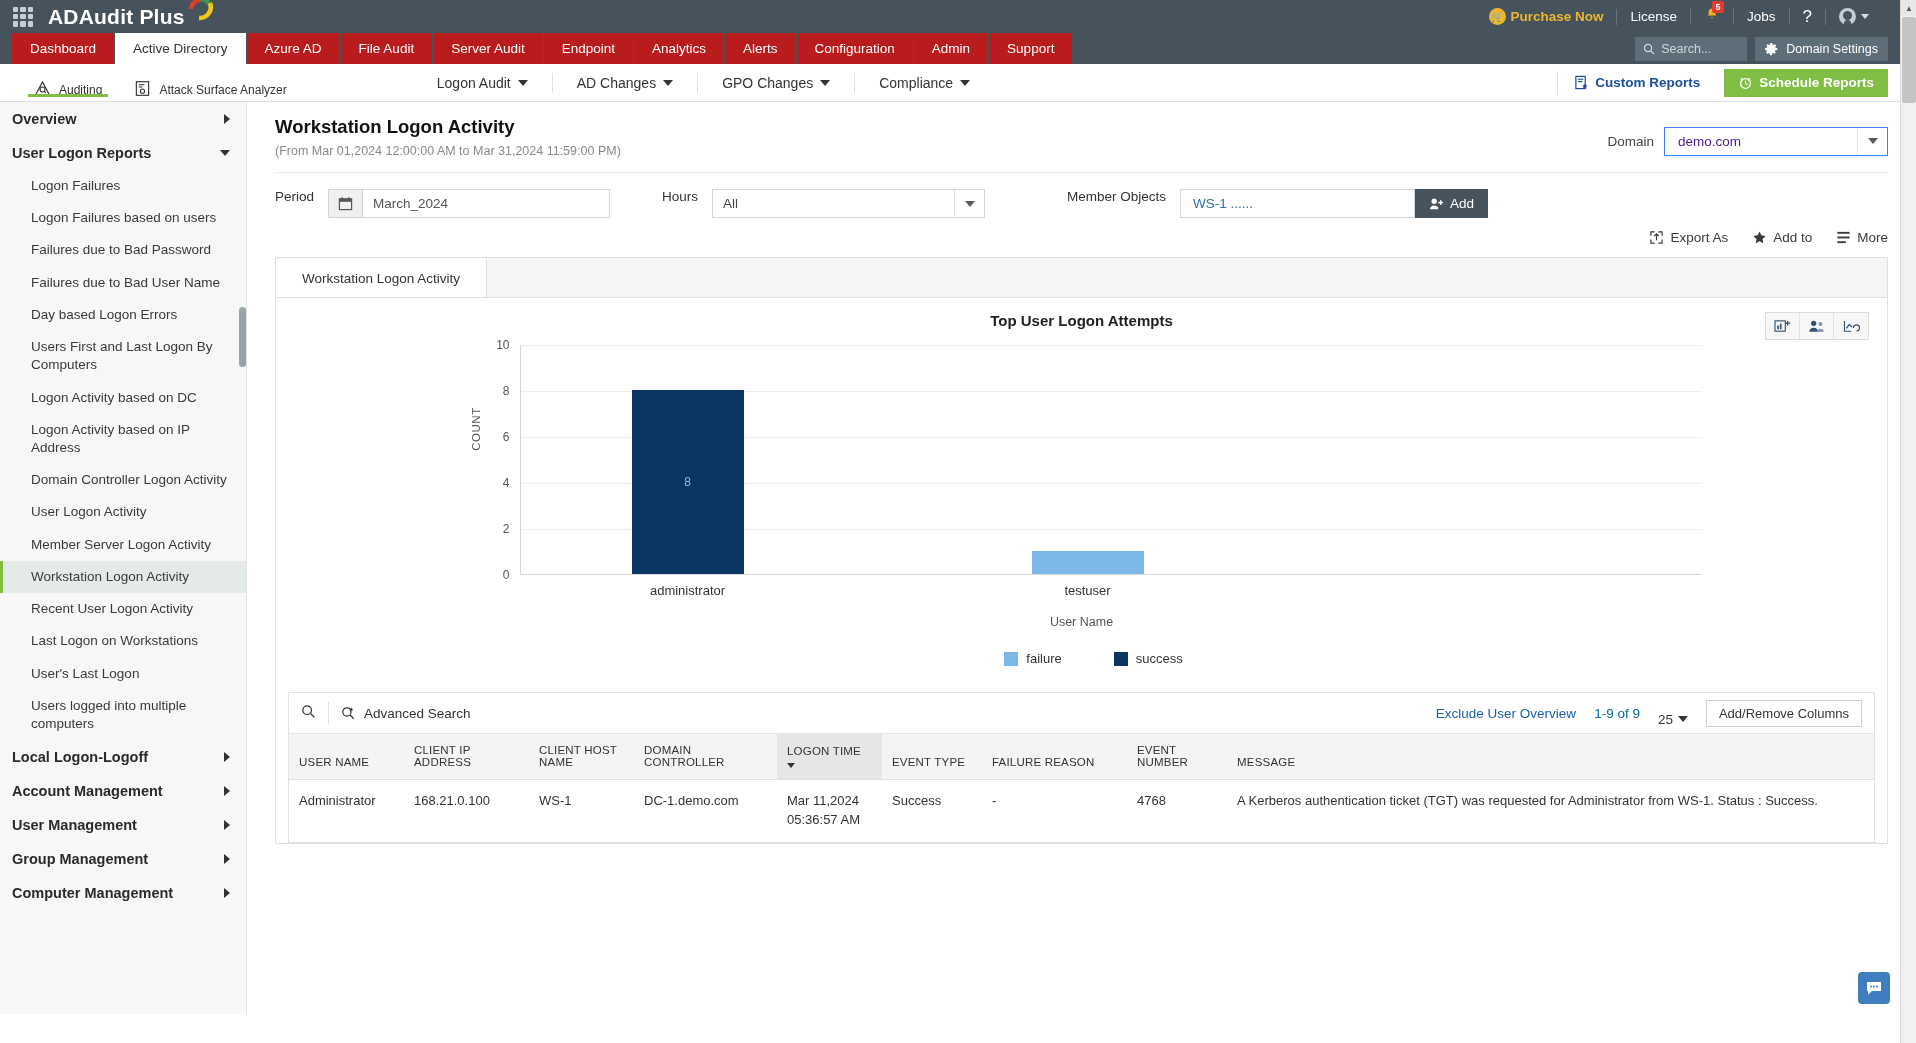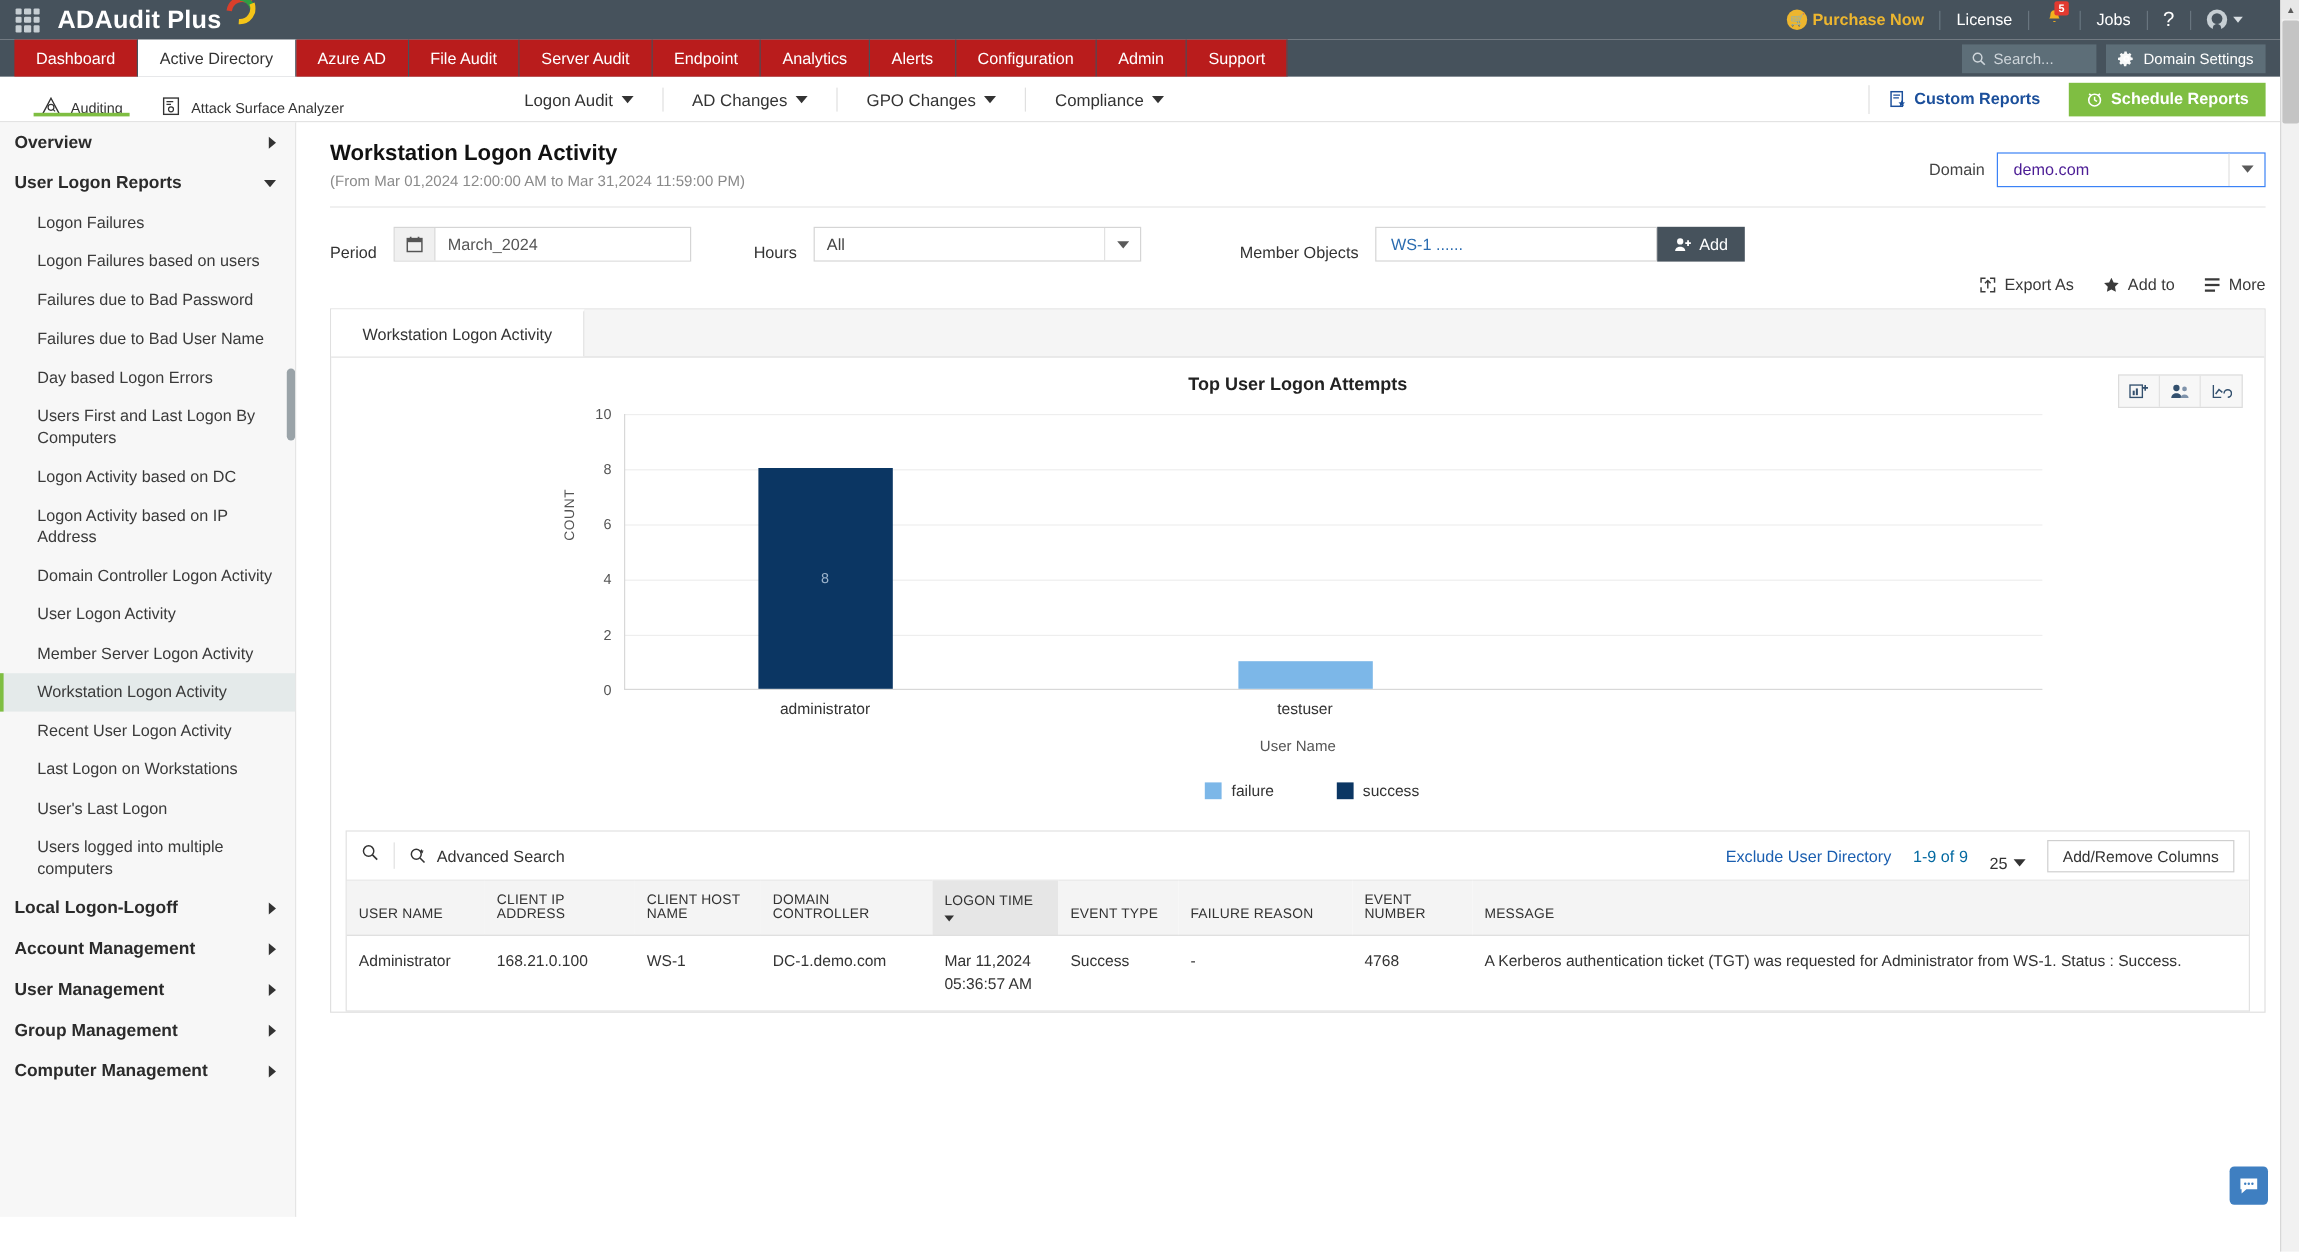--- a/index.html
+++ b/index.html
@@ -114,23 +114,23 @@
   .dom-wrap { display: flex; align-items: center; gap: 10px; margin-top: 8px;}
   .dom-label { font-size: 13.5px; color: #444; }
   .dom-select { width: 224px; height: 29px; border: 1px solid #3b82f6; background: #fff;
     display:flex; align-items:center; justify-content: space-between; padding: 0 0 0 13px;
     font-size: 13.5px; color: #4c1d95; cursor: pointer;}
   .dom-arrow { width: 30px; height: 27px; border-left: 1px solid #e2e2e2;
     display:flex;align-items:center;justify-content:center; }
 
   .divider { height: 1px; background: #e6e6e6; margin: 14px 28px 0 28px; }
 
-  .filters { display: flex; align-items: flex-end; padding: 16px 28px 0 28px; gap: 0; }
+  .filters { display: flex; align-items: flex-start; padding: 16px 28px 0 28px; gap: 0; }
   .f-label { font-size: 13.5px; color: #333; margin-right: 14px; }
-  .f-period { display: flex; height: 29px; border: 1px solid #d5d5d5; width: 248px; }
+  .f-period { display: flex; height: 29px; border: 1px solid #d5d5d5; width: 282px; }
   .f-cal { width: 34px; background: #f0f0f0; border-right: 1px solid #d5d5d5;
     display:flex;align-items:center;justify-content:center; }
   .f-period input { border: none; outline: none; flex: 1; padding: 0 10px;
     font-size: 13.5px; color: #555; font-family: "Liberation Sans", sans-serif; background: #fff;}
   .f-hours { width: 273px; height: 29px; border: 1px solid #d5d5d5; display:flex;
     align-items:center; justify-content:space-between; font-size:13.5px; color:#444; padding-left: 10px;}
   .f-obj { width: 235px; height: 29px; border: 1px solid #d5d5d5; display:flex;
     align-items:center; padding-left:12px; font-size:13.5px; color:#2b6cb0; background:#fff;}
   .addbtn { background: #46525c; color: #fff; height: 29px; padding: 0 14px; display:flex;
     align-items:center; gap: 6px; font-size:13.5px; cursor:pointer; }
@@ -599,21 +599,21 @@
           <div class="tbar-sep"></div>
           <div class="adv-search">
             <svg width="15" height="15" viewBox="0 0 16 16">
                 <circle cx="6.3" cy="6.3" r="4.4" stroke="#333" stroke-width="1.3" fill="none"></circle>
                 <line x1="9.6" y1="9.6" x2="13.6" y2="13.6" stroke="#333" stroke-width="1.4"></line>
                 <path d="M11 1.6l.6 1.3 1.4.2-1 1 .25 1.4L11 4.8l-1.25.7L10 4.1l-1-1 1.4-.2z" fill="#333"></path>
               </svg>
             <span>Advanced Search</span>
           </div>
           <div class="tbar-right">
-            <span class="exclude">Exclude User Directory</span>
+            <span class="exclude">Exclude User Overview</span>
             <span class="pginfo">1-9 of 9</span>
             <span class="pgsize">
               <span>25</span>
               <span class="caret-dark" style="border-top-color:#333;"></span>
             </span>
             <span class="addrem">
               <span>Add/Remove Columns</span>
             </span>
           </div>
         </div>

